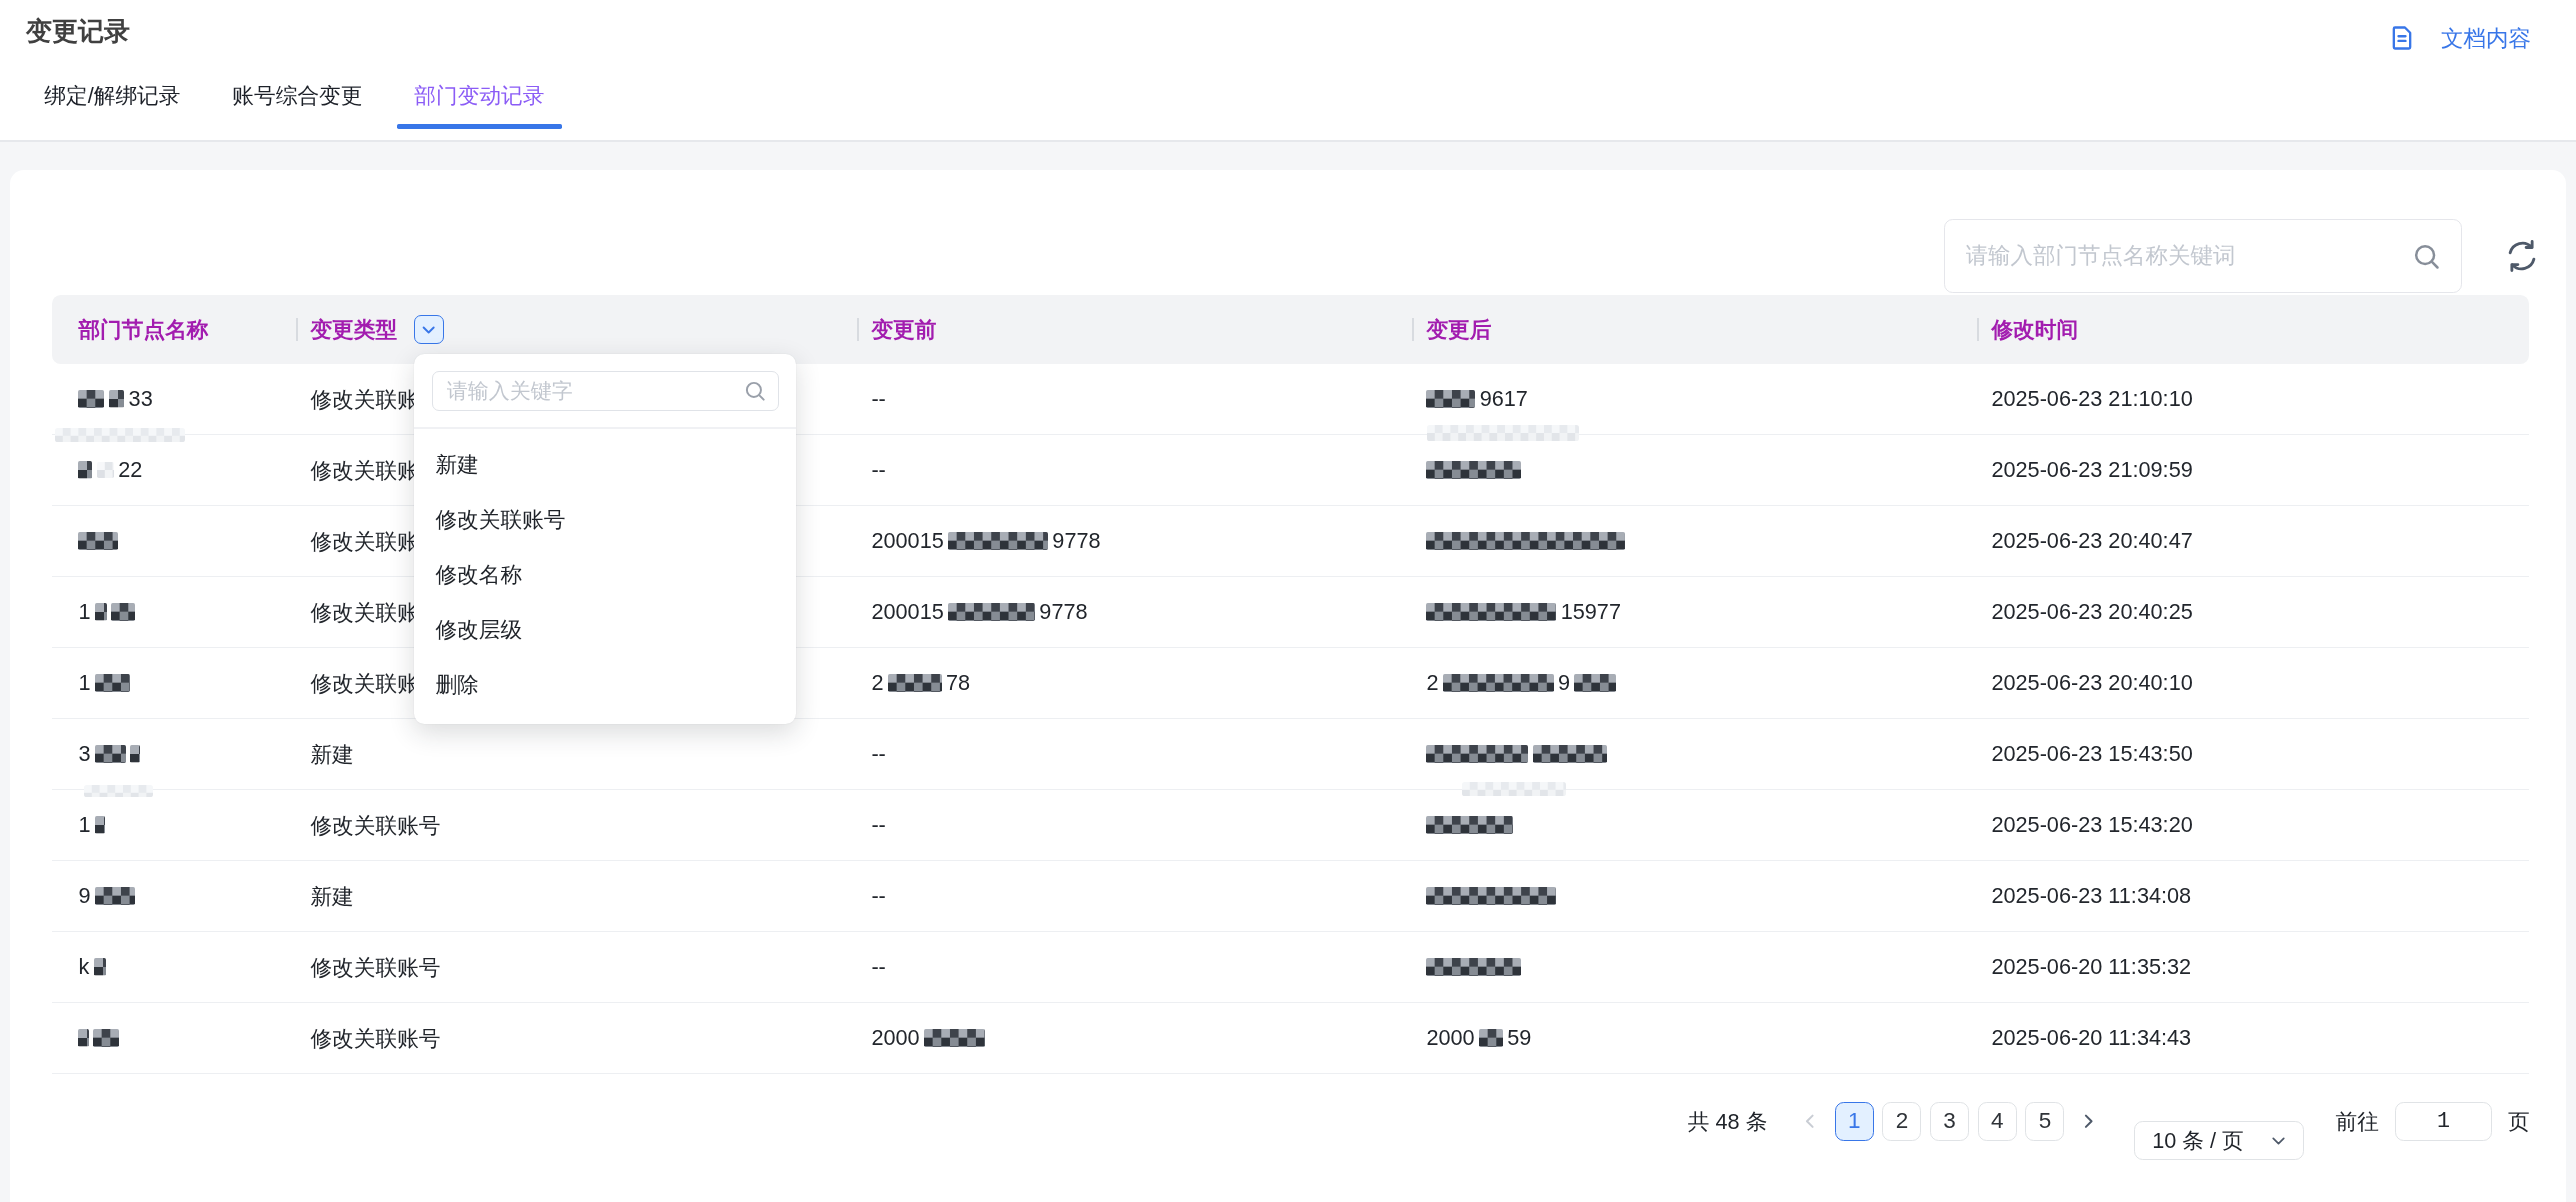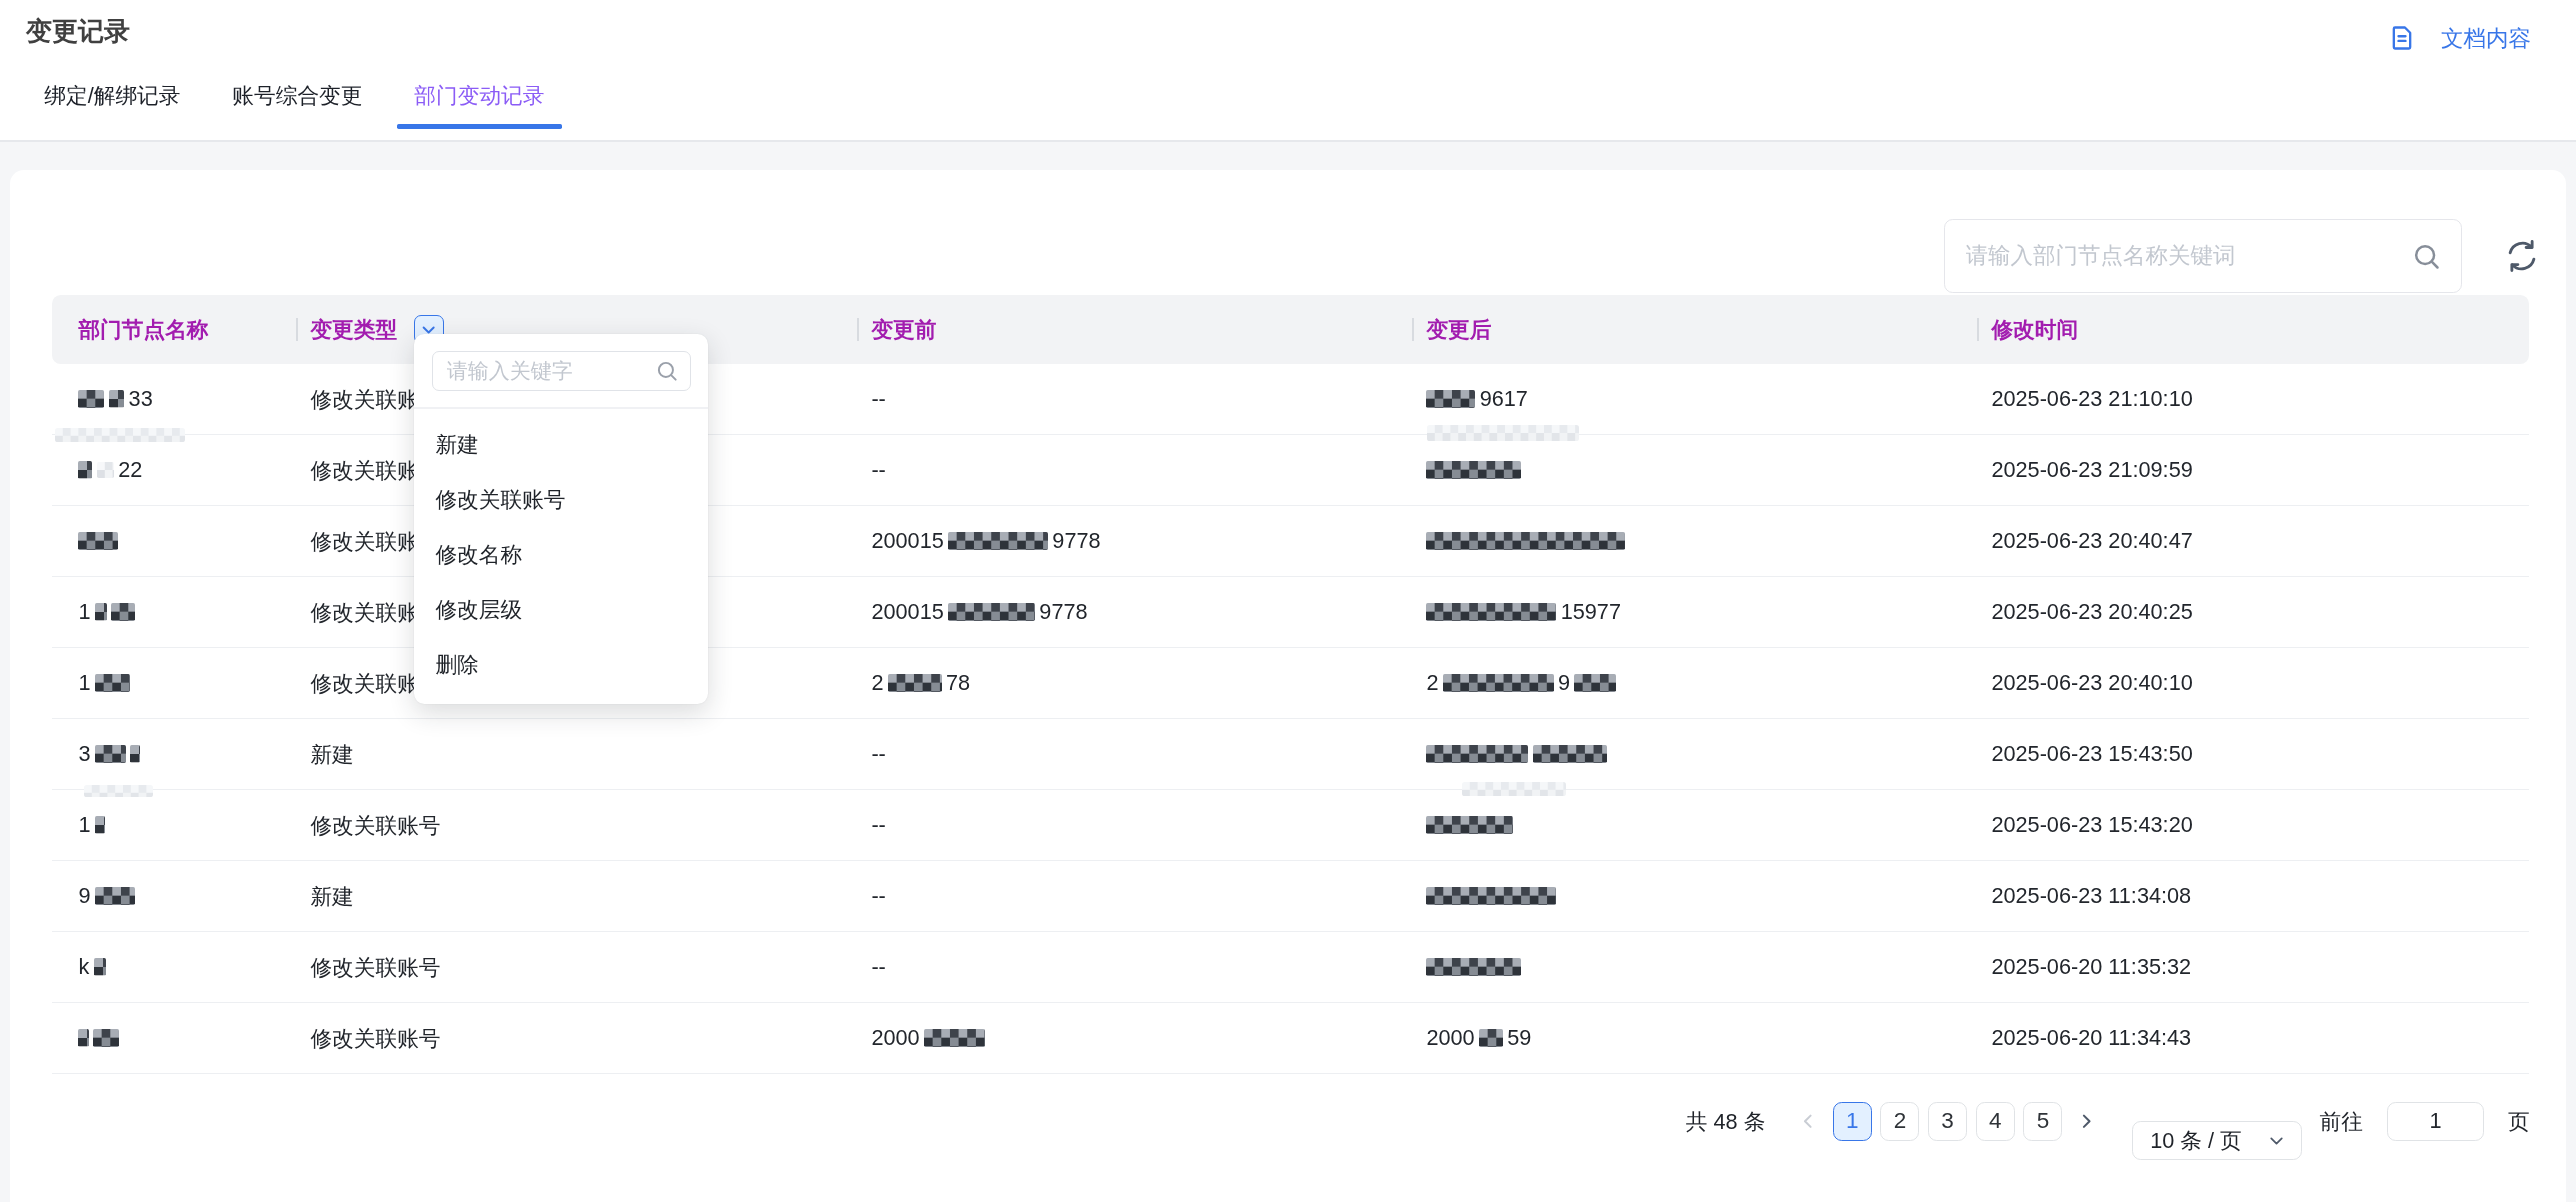--- a/index.html
+++ b/index.html
@@ -39,38 +39,38 @@
   .td { display:flex; align-items:center; gap:4.3px; font-size:21.7px; color:#22262C; padding-left:14px; overflow:hidden; white-space:nowrap; }
   .td:first-child { padding-left:26px; }
   .redact { display:inline-block; height:17.3px; border-radius:1.7px;
             background:conic-gradient(#3E434B 25%, #868C94 0 50%, #2E333A 0 75%, #A8ADB5 0) 0 0/17.3px 17.3px; }
   .redact.light { height:15.6px;
             background:conic-gradient(#E3E6EA 25%, #F2F4F6 0 50%, #DDE0E5 0 75%, #F7F8FA 0) 0 0/15.6px 15.6px; }
   .strip { position:absolute; border-radius:2.6px;
             background:conic-gradient(#E7EAEE 25%, #F1F3F5 0 50%, #E2E5E9 0 75%, #F5F7F9 0) 0 0/15.6px 15.6px; }
 
   
-  .dropdown { position:absolute; left:404px; top:164px; width:294px; background:#fff; border-radius:10.4px;
+  .dropdown { position:absolute; left:404px; top:184px; width:382px; background:#fff; border-radius:10.4px;
               box-shadow:0 8.7px 26px rgba(31,35,41,0.16), 0 0 1.7px rgba(31,35,41,0.08); z-index:20; padding-top:17.3px; }
   .dropdown .dd-search { position:relative; margin:0 17.3px; height:40px; border:1.7px solid #E0E3E8; border-radius:7px; }
   .dropdown .dd-search input { width:100%; height:100%; border:0; outline:none; font-size:21px; padding:0 45px 0 14px; color:#22262C; background:transparent; font-family:inherit; }
   .dropdown .dd-search input::placeholder { color:#C2C7CF; }
   .dropdown .dd-search .mag { position:absolute; right:10.4px; top:6px; }
   .dd-divider { margin-top:15.6px; height:1.7px; background:#F0F1F4; }
   .dd-options { padding:8.7px 0 12px 0; }
   .dd-option { height:55px; display:flex; align-items:center; padding-left:21px; font-size:21.7px; color:#1F2329; cursor:pointer; }
 
   
   .pagination { position:absolute; right:36px; top:930px; height:42px; display:flex; align-items:center; gap:8.7px; font-size:21.7px; color:#1F2329;justify-content:center; }
   .pg-total { margin-right:19px; }
   .pg-arrow { width:31px; height:39px; display:flex; align-items:center; justify-content:center; cursor:pointer; }
   .pg-btn { width:39px; height:39px; border:1.7px solid #E0E3E6; border-radius:8.7px; background:#fff; display:flex; align-items:center; justify-content:center; font-size:22.5px; color:#2F3338; cursor:pointer; }
   .pg-btn.active { background:#E3F0FF; border-color:#3876E8; color:#3876E8; }
   .pg-size { margin-left:21px; height:39px; min-width:170px; border:1.7px solid #E0E3E6; border-radius:8.7px; display:flex; align-items:center; justify-content:space-between; padding:0 14px 0 17.3px; gap:12px; cursor:pointer; background:#fff;margin-top:39px; }
-  .pg-goto { margin-left:9px; display:flex; align-items:center; gap:24px; }
+  .pg-goto { margin-left:23px; display:flex; align-items:center; gap:16px;font-family:Liberation Mono, monospace; }
   .pg-goto input { width:97px; height:39px; border:1.7px solid #E0E3E6; border-radius:8.7px; text-align:center; font-size:21.7px; color:#22262C; outline:none; font-family:inherit; }
 </style>
 </head>
 <body>
 
 <div class="page-title">变更记录</div>
 <div class="doc-link">
   <span style="display:flex;">
     <svg width="28" height="28" viewBox="0 0 24 24" fill="none">
         <path d="M6 3h8.5L19 7.5V20a1 1 0 0 1-1 1H6a1 1 0 0 1-1-1V4a1 1 0 0 1 1-1z" stroke="#3876E8" stroke-width="2" stroke-linejoin="round"></path>

